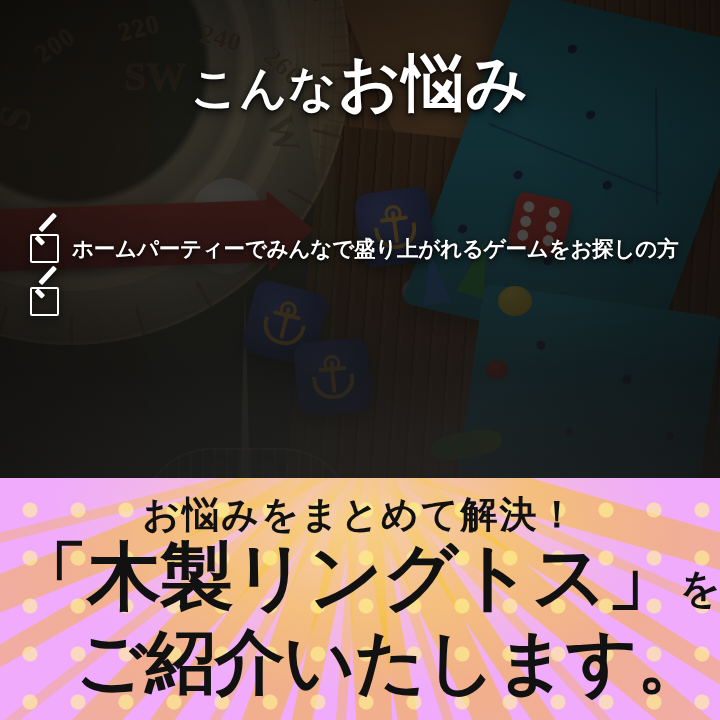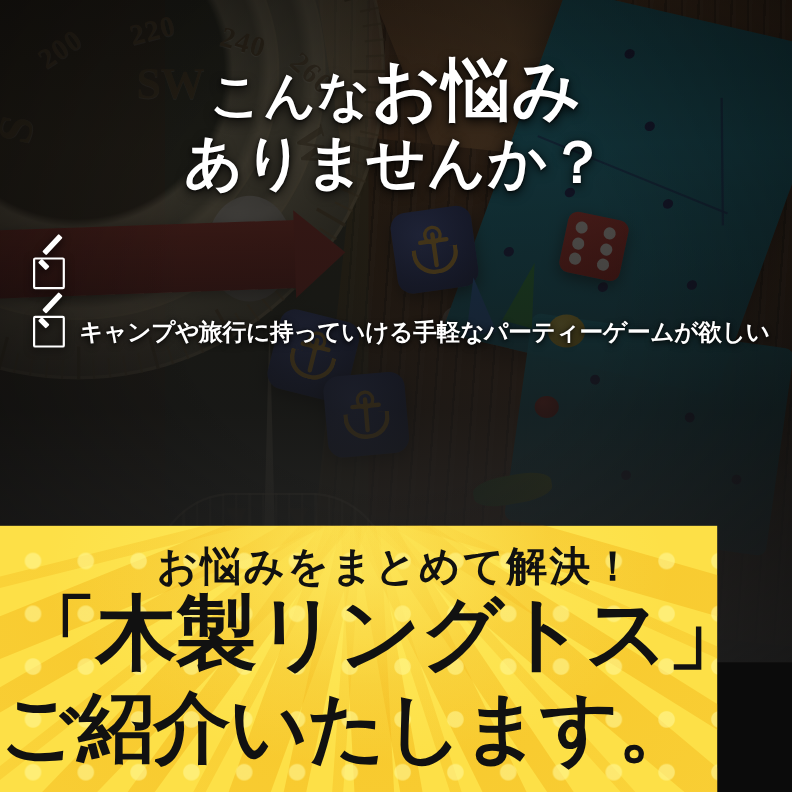--- a/index.html
+++ b/index.html
@@ -237,22 +237,22 @@
   }
   .check-text{
     color:#ffffff;font-size:21.5px;font-weight:700;letter-spacing:-.2px;
     font-family:"Liberation Sans", sans-serif;
     text-shadow:0 2px 6px rgba(0,0,0,.9),0 0 2px rgba(0,0,0,.8);
     white-space:nowrap;
   }
 
   
   #yellow-section{
-    position:absolute;left:0;top:478px;width:652px;height:242px;overflow:hidden;
-    background:#fde047;
+    position:absolute;left:0;top:478px;width:720px;height:242px;overflow:hidden;
+    background:#f0abfc;
   }
   .rays{
     position:absolute;left:50%;top:-30px;width:1400px;height:700px;
     transform:translateX(-50%);
   }
   .ray{
     position:absolute;left:50%;top:0;width:20px;height:700px;
     background:linear-gradient(180deg, rgba(245,190,30,.0) 0%, rgba(243,182,24,.55) 25%, rgba(240,170,18,.30) 75%, rgba(240,170,18,0) 100%);
     transform-origin:50% 0;
   }
@@ -278,21 +278,21 @@
     font-size:37px;font-weight:700;letter-spacing:2px;
   }
   .y-line2{
     position:absolute;left:0;top:62px;width:720px;text-align:left;
     padding-left:14px;box-sizing:border-box;
     font-size:74px;font-weight:700;line-height:1;letter-spacing:-1px;
     white-space:nowrap;
   }
   .y-line2 .wo{font-size:40px;vertical-align:baseline;letter-spacing:0;}
   .y-line3{
-    position:absolute;left:0;top:150px;width:720px;
+    position:absolute;left:0;top:150px;width:720px;text-align:right;
     padding-right:14px;box-sizing:border-box;
     font-size:70px;font-weight:700;line-height:1;letter-spacing:-1px;
     white-space:nowrap;
   }
 </style>
 </head>
 <body>
 
 <div id="stage">
 
@@ -438,34 +438,33 @@
       <div class="ball" style="left:486px;top:360px;width:22px;height:20px;background:radial-gradient(circle at 35% 30%,#cf3c32,#8d1f1a);"></div>
       <div class="ball" style="left:430px;top:432px;width:72px;height:26px;border-radius:40%;background:linear-gradient(90deg,#3f7e38,#7fae3a);transform:rotate(-10deg);"></div>
 
       <div class="dark-top"></div>
       <div class="dark-grad"></div>
       <div class="vignette"></div>
     </div>
 
     <div id="headline">
       <span class="hl-line1"><span class="small">こんな</span><span>お悩み</span></span>
-      <span class="hl-line2">ありませんか？</span>
     </div>
 
     <div id="checklist">
         <div class="check-row">
           <div class="checkbox">
             <span class="mark"></span>
           </div>
+          <div class="check-text">ホームパーティーでみんなで盛り上がれるゲームをお探しの方</div>
         </div>
         <div class="check-row">
           <div class="checkbox">
             <span class="mark"></span>
           </div>
-          <div class="check-text">キャンプや旅行に持っていける手軽なパーティーゲームが欲しい</div>
         </div>
       </div>
   </div>
 
   <div id="yellow-section">
     <div class="rays" id="rays">
         <div class="ray w" style="transform: translateX(-50%) rotate(-74deg);"></div>
         <div class="ray thin" style="transform: translateX(-50%) rotate(-66deg);"></div>
         <div class="ray" style="transform: translateX(-50%) rotate(-58deg);"></div>
         <div class="ray w" style="transform: translateX(-50%) rotate(-50deg);"></div>

